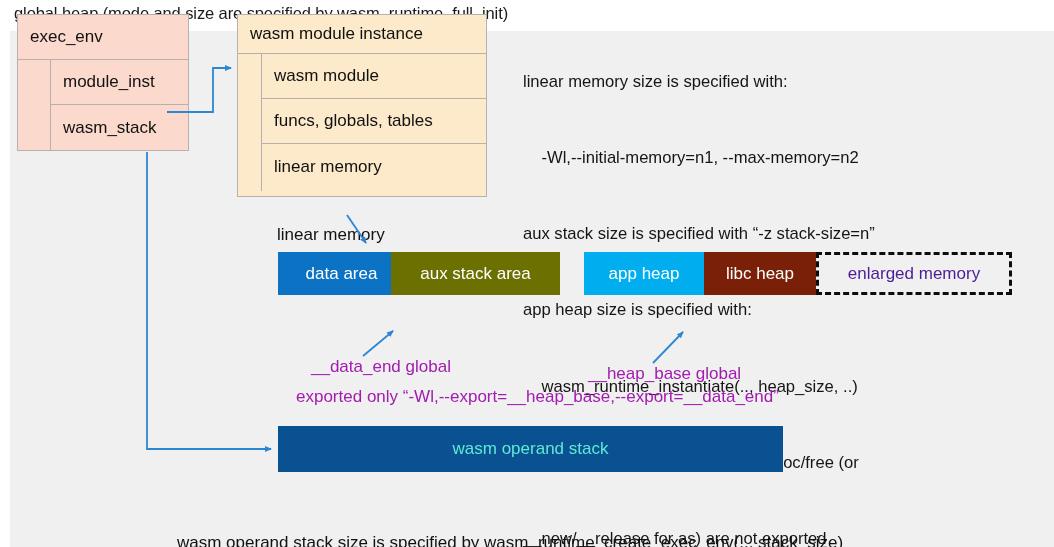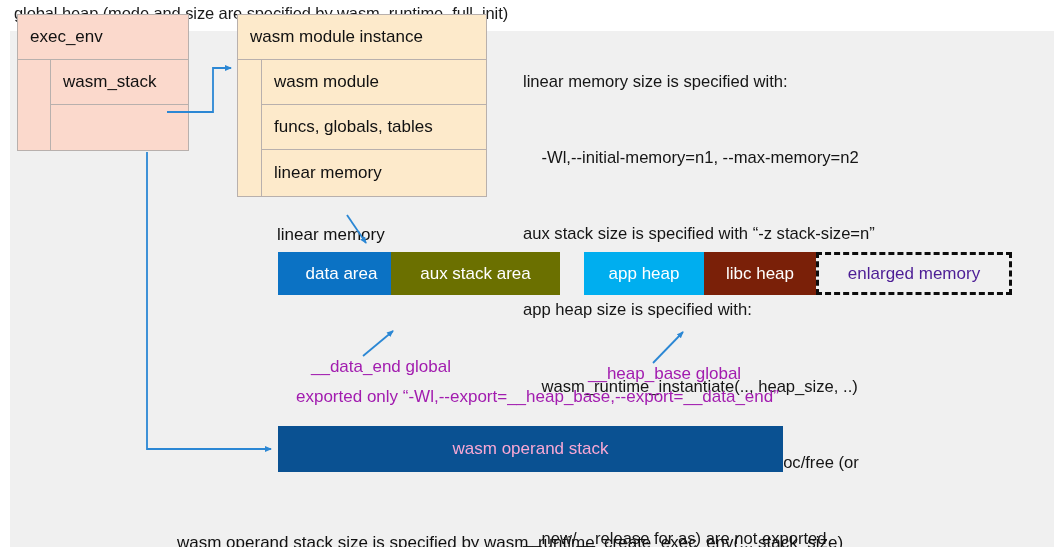--- a/index.html
+++ b/index.html
@@ -97,21 +97,21 @@
 
   
   #wmi-box {
     left: 237px;
     top: 14px;
     width: 250px;
     height: 183px;
     background: #fdeacb;
   }
   #wmi-box .row-head {
-    height: 45px;
+    height: 39px;
     border-bottom: 1px solid #b8b0ad;
   }
   #wmi-box .sub-wrap {
     display: flex;
     height: 137px;
     justify-content: center;
   }
   #wmi-box .gutter {
     width: 24px;
     border-right: 1px solid #b8b0ad;
@@ -187,21 +187,21 @@
   #operand-stack {
     position: absolute;
     left: 278px;
     top: 426px;
     width: 505px;
     height: 46px;
     background: #0a5192;
     display: flex;
     align-items: center;
     justify-content: center;
-    color: #f9a8d4;
+    color: #5eead4;
     font-size: 17px;
     white-space: nowrap;
   }
   #bottom-notes {
     position: absolute;
     left: 177px;
     top: 478px;
     font-size: 17px;
     line-height: 26px;
     color: #111111;
@@ -226,20 +226,21 @@
 
   <div id="title">global heap (mode and size are specified by wasm_runtime_full_init)</div>
 
   <div id="canvas"></div>
 
   <div class="struct-box" id="exec-env-box">
     <div class="row row-head">exec_env</div>
     <div class="sub-wrap">
       <div class="gutter"></div>
       <div class="sub-rows">
+        <div class="row row-sub">module_inst</div>
         <div class="row row-sub">wasm_stack</div>
       </div>
     </div>
   </div>
 
   <div class="struct-box" id="wmi-box">
     <div class="row row-head">wasm module instance</div>
     <div class="sub-wrap">
       <div class="gutter"></div>
       <div class="sub-rows">

